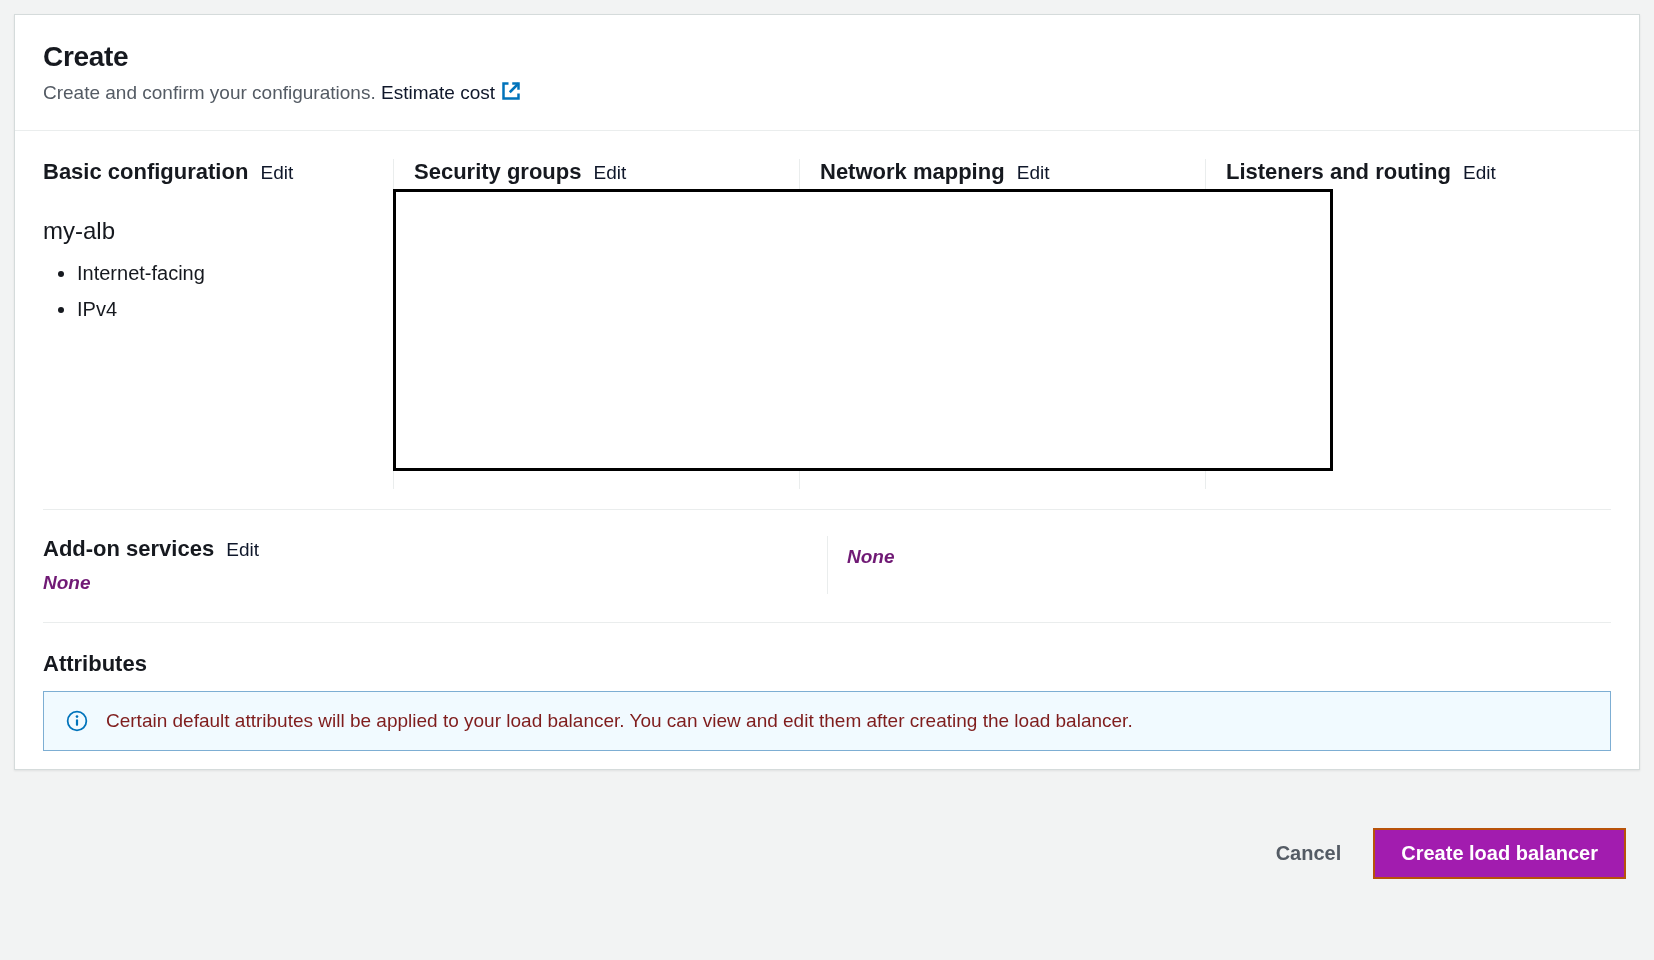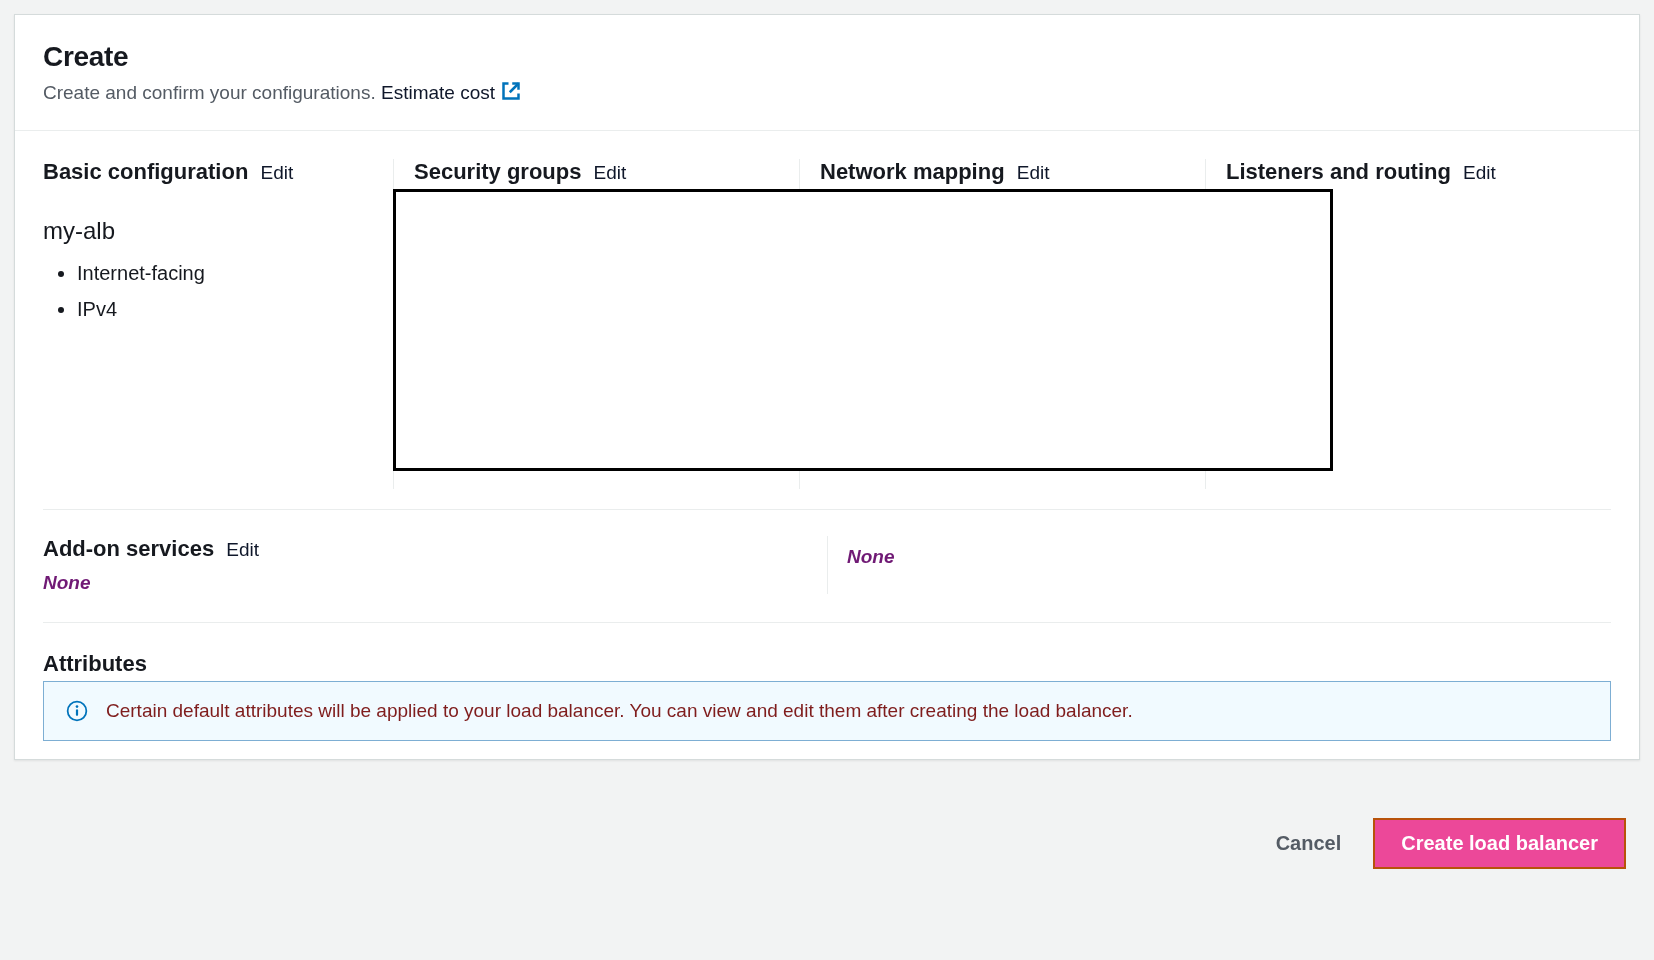--- a/index.html
+++ b/index.html
@@ -120,21 +120,21 @@
 
   .divider2 {
     height: 1px;
     background: #eaeded;
     margin: 28px 0 28px 0;
   }
 
   .attr-head {
     font-size: 22px;
     font-weight: 700;
-    margin-bottom: 4px;
+    margin-bottom: 14px;
   }
   .info-banner {
     border: 1px solid #7daed3;
     background: #f1faff;
     padding: 18px 22px;
     display: flex;
     align-items: center;
     gap: 18px;
     font-size: 19px;
     color: #7f1d1d;
@@ -155,21 +155,21 @@
   .btn-cancel {
     background: transparent;
     border: none;
     font-size: 20px;
     font-weight: 700;
     color: #545b64;
     cursor: pointer;
     padding: 6px 4px;
   }
   .btn-primary {
-    background: #ec4899;
+    background: #a21caf;
     border: 2px solid #b8520a;
     color: #fff;
     font-size: 20px;
     font-weight: 700;
     padding: 12px 26px;
     cursor: pointer;
   }
 
   .col.sep-left { border-left: 1px solid #eaeded; padding-left: 20px; }
 </style>

